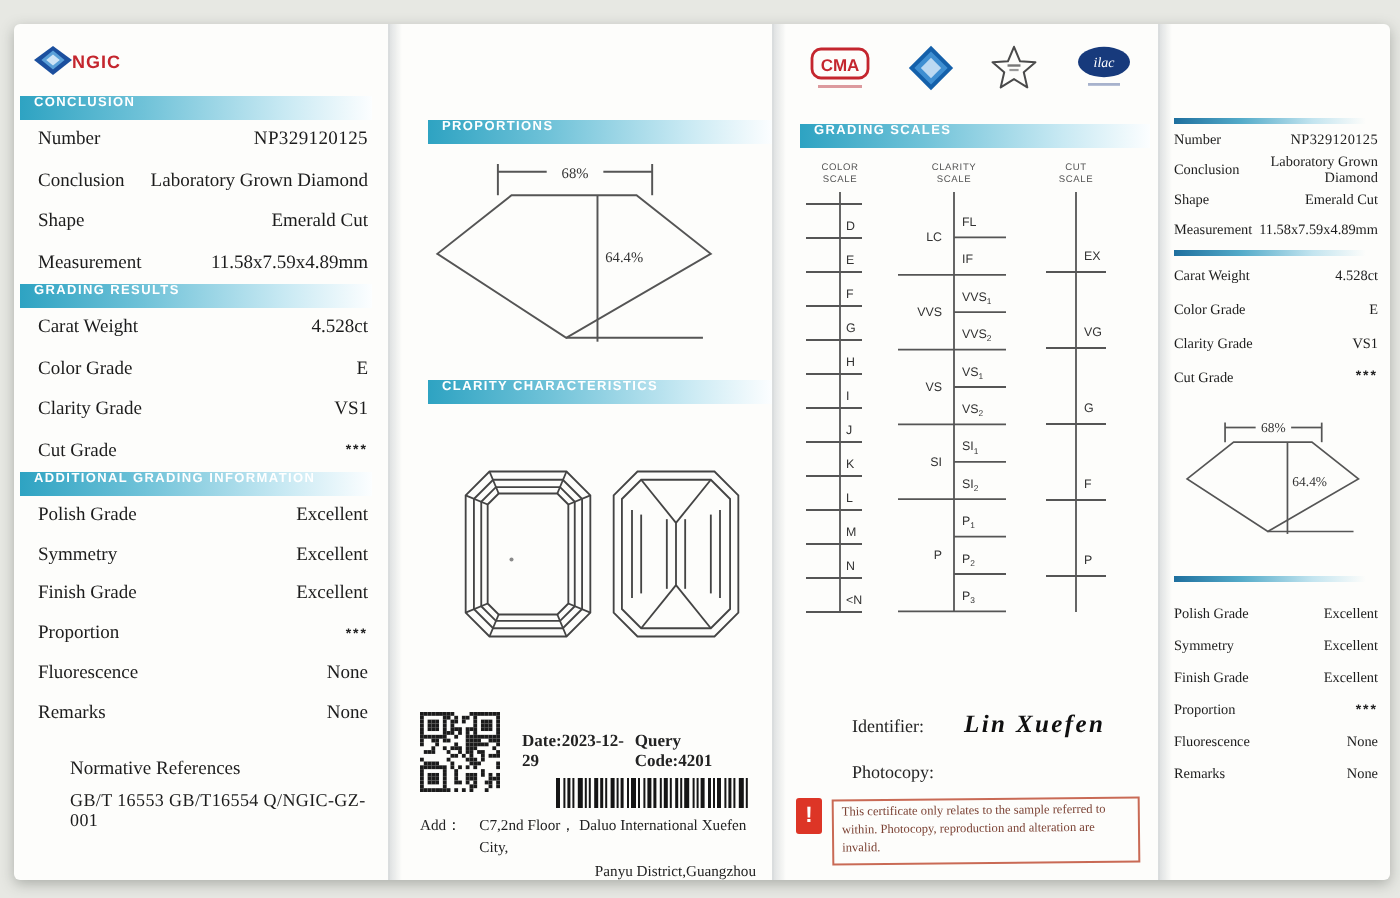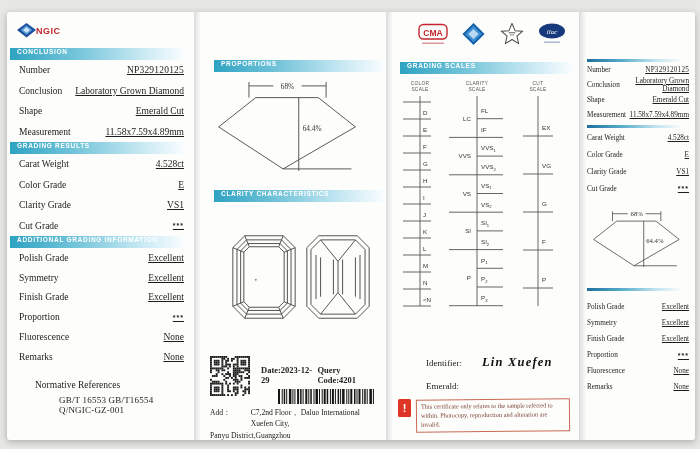--- a/index.html
+++ b/index.html
@@ -21,41 +21,41 @@
   
   .brand{display:flex;align-items:flex-start;padding:11px 6px 0 10px;height:36px;box-sizing:border-box;}
   .brand-left{display:flex;flex-direction:row;align-items:center;margin-right:7px;}
   .brand-abbr{font:bold 9px "Liberation Sans",sans-serif;color:#c4262e;letter-spacing:.5px;margin-top:1px;}
   .brand-name{font:bold 8px "Liberation Sans",sans-serif;color:#2c2f3a;letter-spacing:.4px;line-height:1.55;padding-top:4px;}
   .p1 .secbar{margin:0 8px 0 3px;}
   .rows{padding:0 10px 0 12px;}
   .row{display:flex;justify-content:space-between;align-items:center;}
   .p1 .row{height:20.5px;font-size:9.5px;color:#1c1c1c;}
   .p1 .rows3 .row{height:19.8px;}
-  .fv{text-align:right;text-decoration:underline;}
+  .fv{text-align:right;}
   .dots{font:bold 7px "Liberation Sans",sans-serif;letter-spacing:1px;}
   .normative{padding:13px 10px 0 28px;font-size:9.5px;color:#1c1c1c;}
-  .normative .refs{margin-top:5px;font-size:9px;letter-spacing:.2px;margin-left:24px;}
+  .normative .refs{margin-top:5px;font-size:9px;letter-spacing:.2px;}
   
   .p2 .secbar{position:absolute;left:20px;right:0;}
   #bar-prop{top:48px;}
   #bar-clar{top:178px;}
   #profile2{position:absolute;top:62px;left:11px;}
   .gems{position:absolute;top:218px;left:0;right:0;display:flex;justify-content:center;gap:8px;padding-left:22px;}
   .issue{position:absolute;top:344px;left:16px;right:8px;display:flex;}
   .qrbox{width:40px;height:40px;}
   .issue-right{flex:1;padding-left:11px;padding-top:9px;}
   .issue-line{display:flex;justify-content:space-between;font-size:8.5px;font-weight:bold;color:#222;}
   #barcode-svg{display:block;margin:4px 0 0 auto;}
   .address{position:absolute;top:395px;left:16px;right:8px;font-size:7.6px;color:#222;line-height:1.5;}
   .addr1{display:flex;}
-  .addr-label{margin-right:20px;}
-  .addr2{}
+  .addr-label{margin-right:9px;}
+  .addr2{text-align:right;}
   
-  .logos{position:absolute;top:10px;left:32px;right:12px;display:flex;justify-content:space-between;align-items:flex-end;}
+  .logos{position:absolute;top:10px;left:19px;right:12px;display:flex;justify-content:space-between;align-items:flex-end;}
   .p3 .secbar{position:absolute;top:50px;left:14px;right:4px;}
   #scales-svg{position:absolute;top:66px;left:4px;}
   .sch{font:4.8px "Liberation Sans",sans-serif;fill:#555;text-anchor:middle;letter-spacing:.3px;}
   .scl{font:6.2px "Liberation Sans",sans-serif;fill:#333;}
   .sigs{position:absolute;top:314px;left:40px;right:10px;}
   .sig{display:flex;align-items:baseline;height:22.5px;}
   .sig-label{width:56px;font-size:9px;color:#222;margin-top:32px;}
   .sig-name{font:bold italic 12.5px "Liberation Serif",serif;letter-spacing:1.2px;color:#101010;}
   .disclaimer{position:absolute;top:387px;left:12px;right:9px;display:flex;gap:5px;align-items:flex-start;}
   .warn-icon{width:13px;height:18px;background:#dd3526;border-radius:1.5px;color:#fff;
@@ -609,21 +609,21 @@
         <text x="152" y="204" class="scl">P</text>
         <line x1="133" y1="210" x2="163" y2="210" stroke="#555" stroke-width="0.9"></line>
       </svg>
 
     <div class="sigs">
       <div class="sig">
         <span class="sig-label">Identifier:</span>
         <span class="sig-name">Lin Xuefen</span>
         </div>
       <div class="sig">
-        <span class="sig-label">Emerald:</span>
+        <span class="sig-label">Photocopy:</span>
         </div>
     </div>
 
     <div class="disclaimer">
       <div class="warn-icon">!</div>
       <div class="disc-text">This certificate only relates to the sample referred to within. Photocopy, reproduction and alteration are invalid.</div>
     </div>
   </div>
 
   <div class="panel p4">

